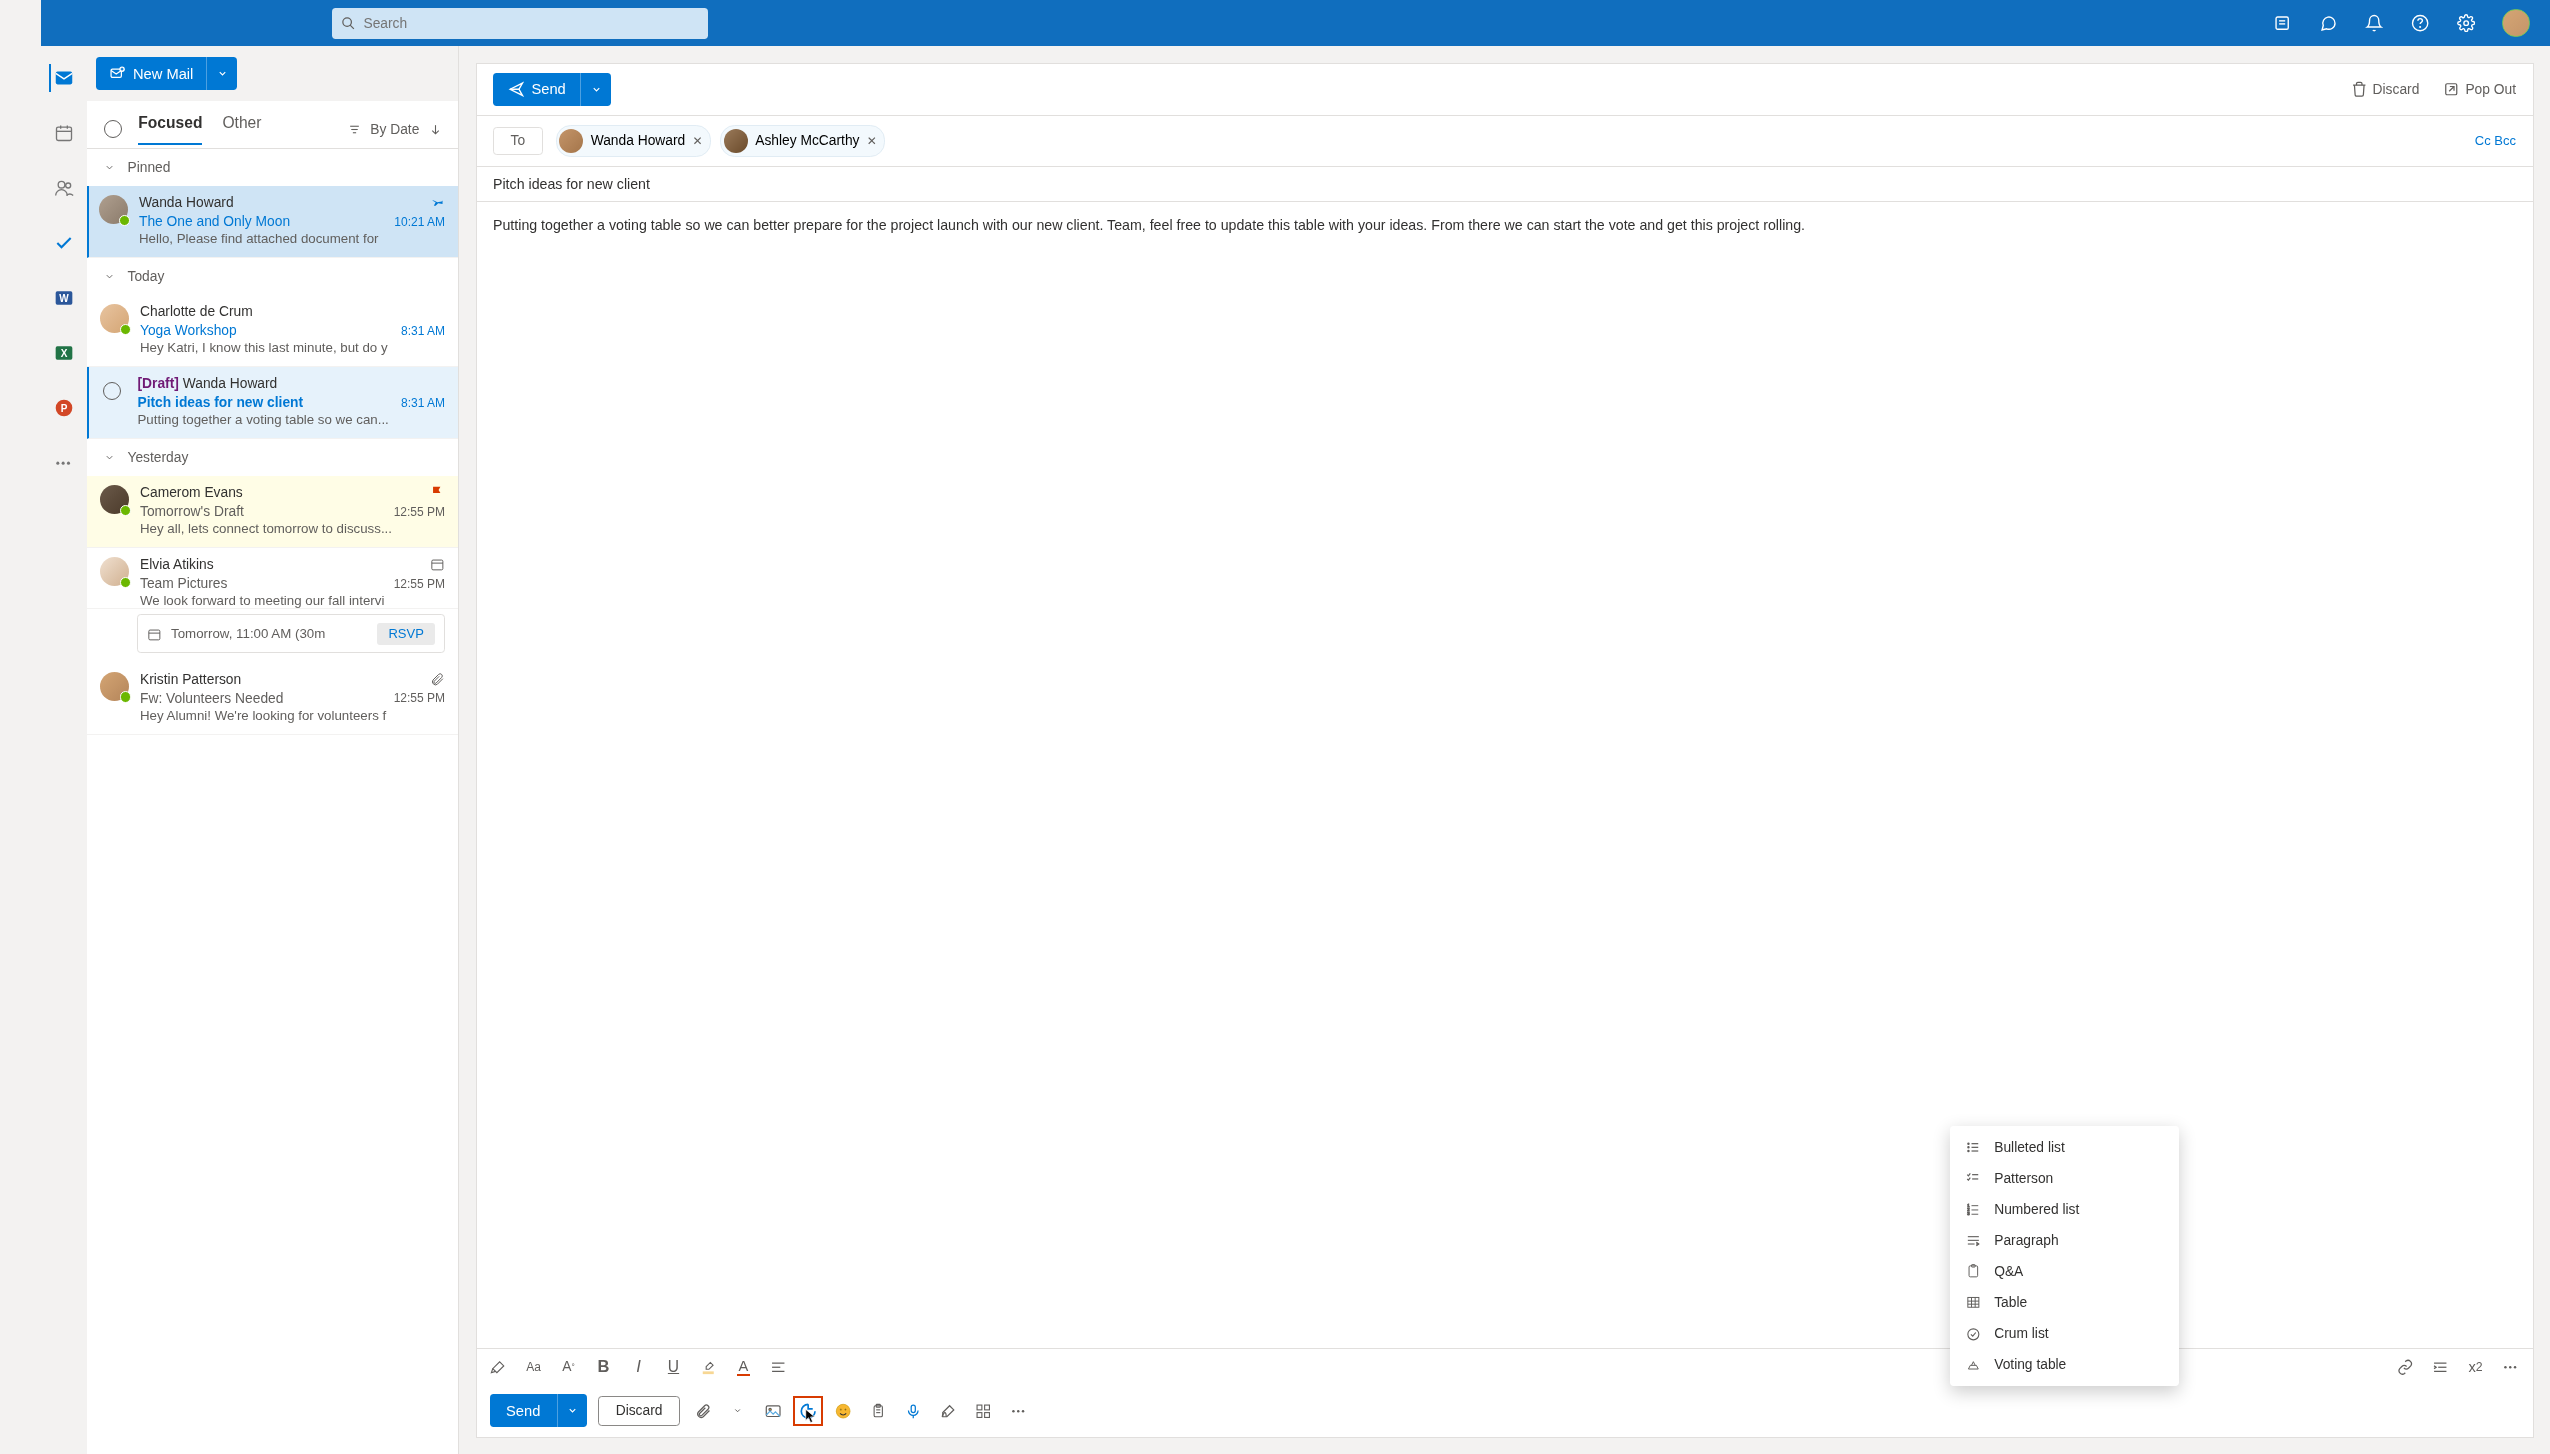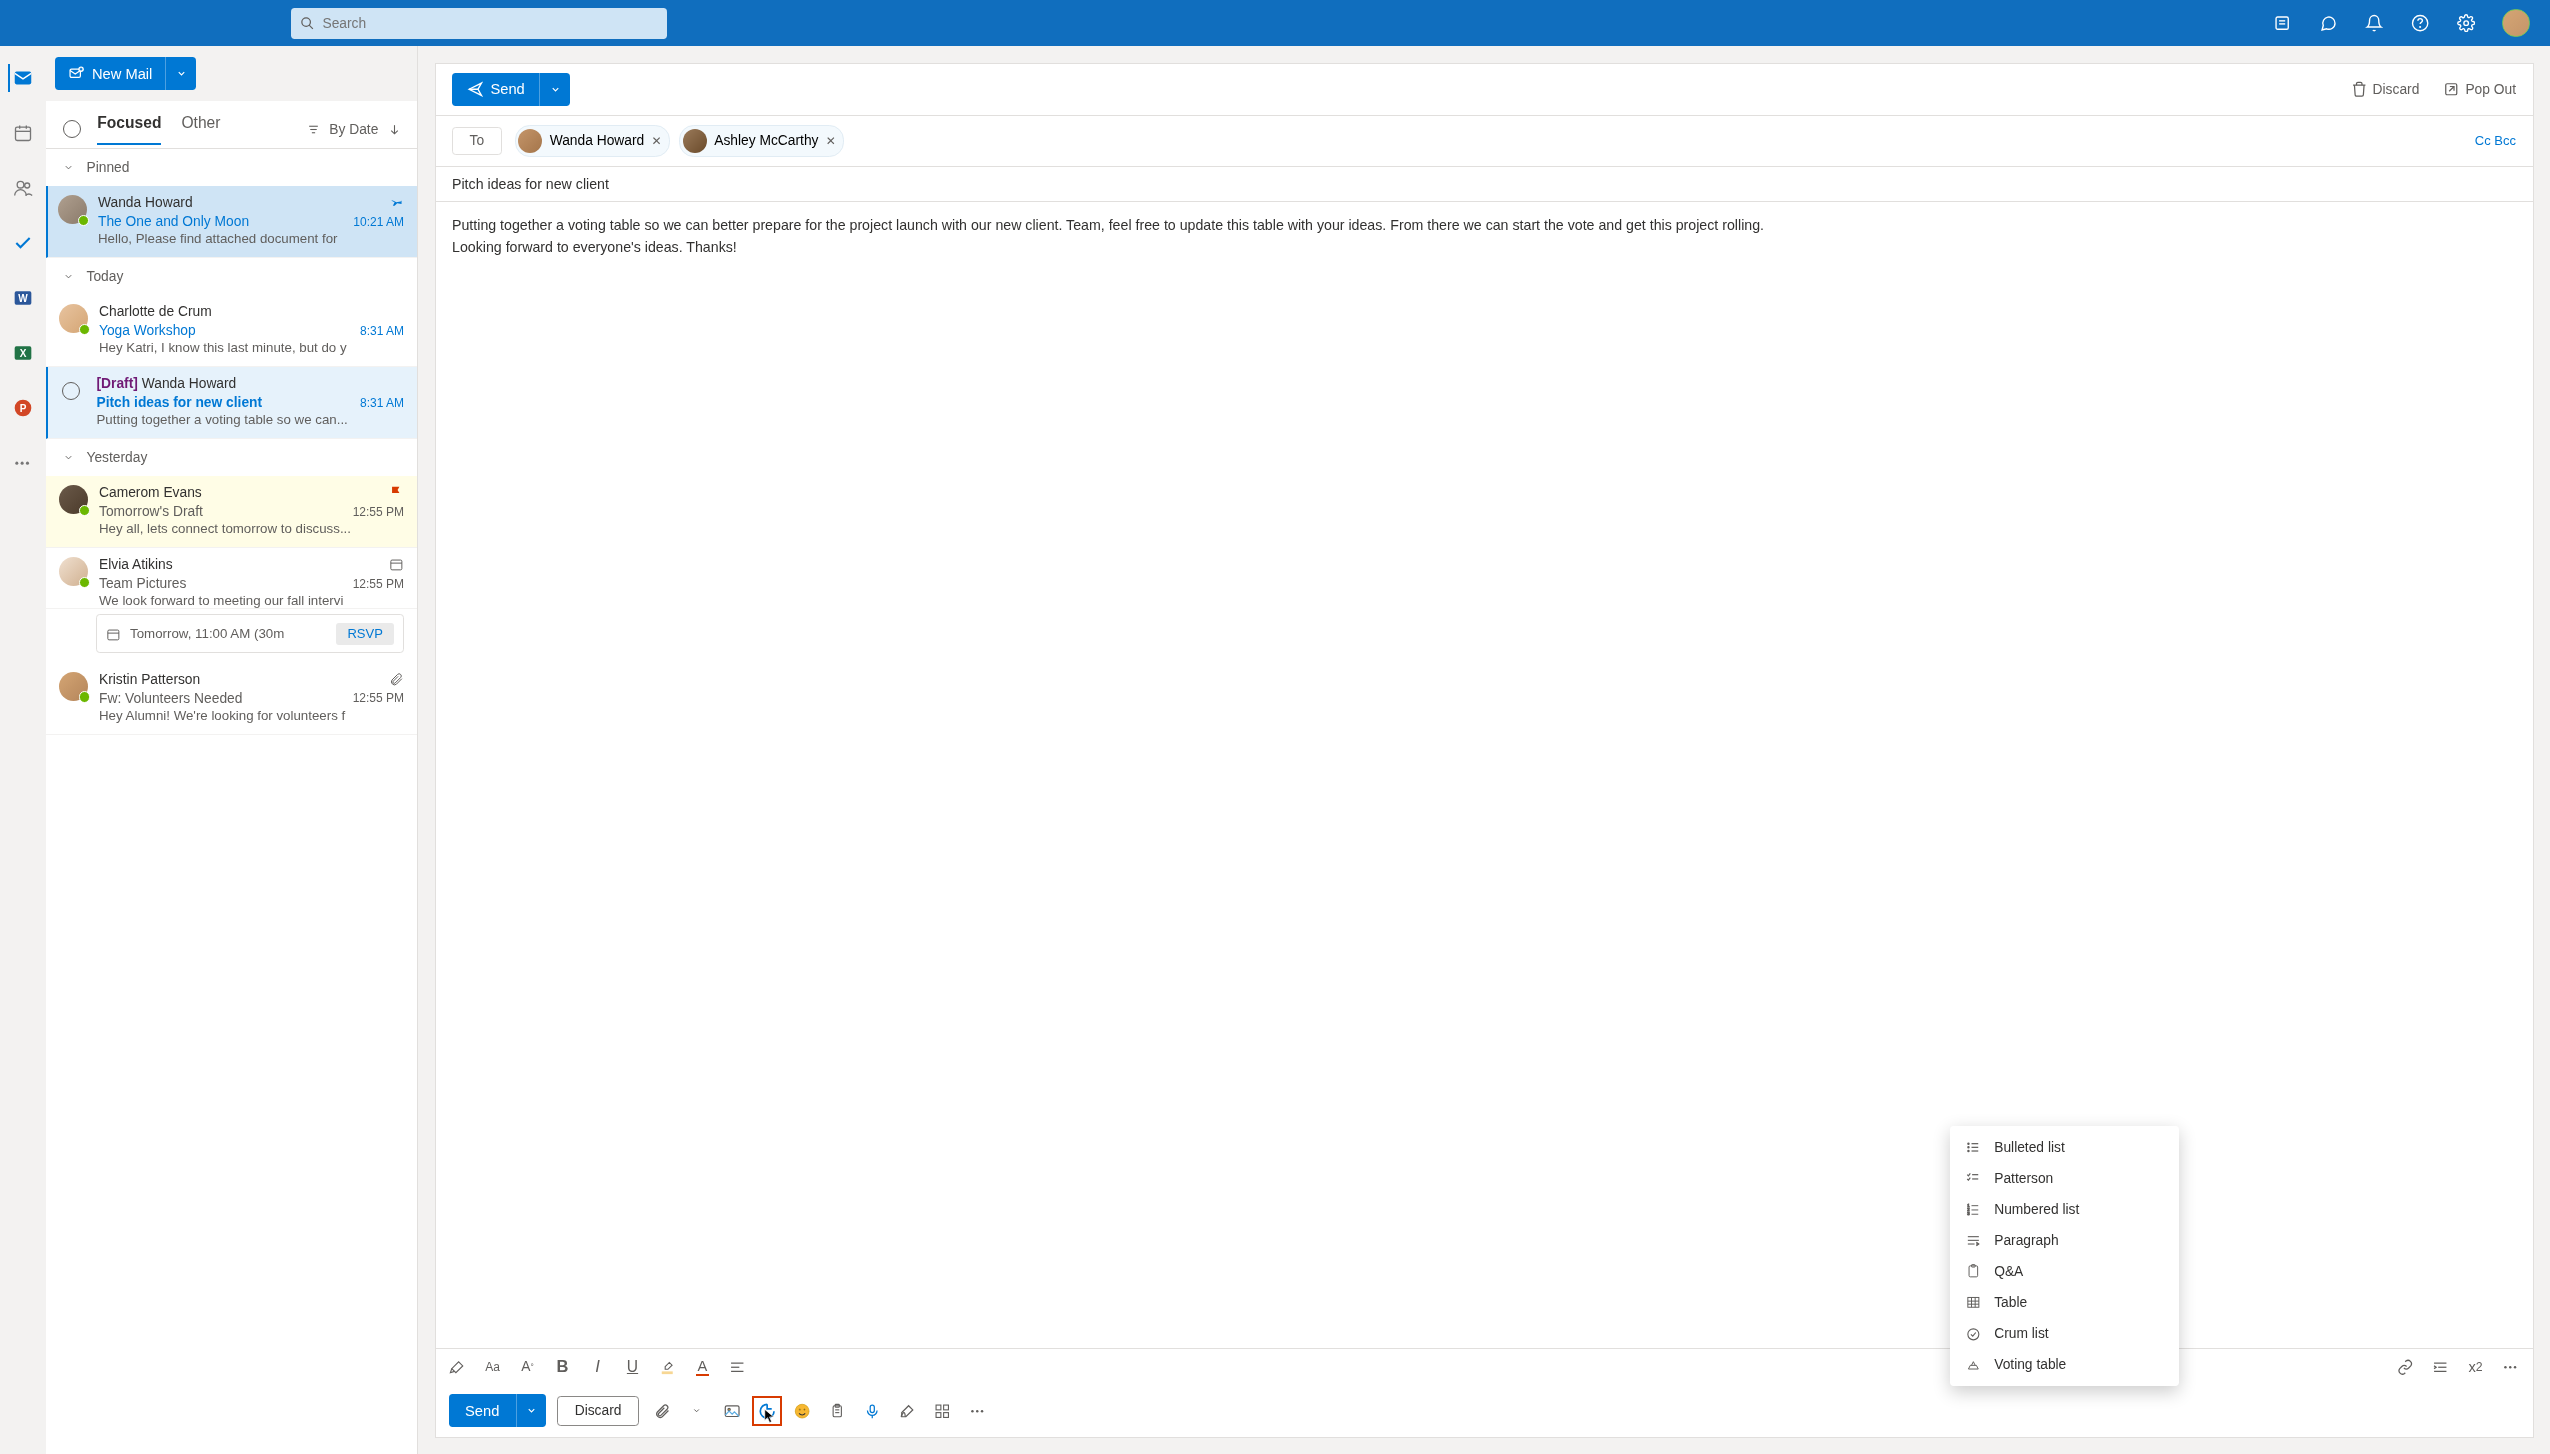--- a/index.html
+++ b/index.html
@@ -1,17 +1,17 @@
 <!DOCTYPE html>
 <html style="font-size:14.7px"><head>
 <meta charset="utf-8">
 <style>
 * { box-sizing: border-box; margin: 0; padding: 0; font-family: 'Segoe UI', Arial, sans-serif; }
 body { background: #f3f2f1; overflow: hidden; }
-.app { display: flex; flex-direction: column; height: 100vh; }
+.app { display: flex; flex-direction: column; height: 100vh; padding-left: 41px; }
 
 
 .header { background: #106ebe; height: 46px; display: flex; align-items: center; padding: 0 7.3px; }
 .header-left { width: 284px; }
 .search-box { width: 376px; height: 31px; background: #cfe4f5; border-radius: 3.7px; display: flex; align-items: center; padding: 0 9.2px; }
 .search-box input { border: none; background: transparent; outline: none; flex: 1; font-size: 13.8px; color: #605e5c; margin-left: 7.3px; }
 .header-right { margin-left: auto; display: flex; align-items: center; gap: 26px; padding-right: 13px; }
 .header-icon { color: #fff; width: 20px; height: 20px; display:flex; align-items:center; justify-content:center; cursor: pointer; }
 .avatar-sm { width: 27.5px; height: 27.5px; border-radius: 50%; background: linear-gradient(135deg,#d4a574,#c4956a); border: 1.8px solid #7ec855; cursor:pointer;}
 
@@ -450,21 +450,20 @@
           <div class="ccbcc">Cc Bcc</div>
         </div>
 
         <div class="subject-row">
           <input value="Pitch ideas for new client" style="">
         </div>
         <div class="compose-divider"></div>
 
         <div class="body-text">
           <div>Putting together a voting table so we can better prepare for the project launch with our new client. Team, feel free to update this table with your ideas. From there we can start the vote and get this project rolling.</div>
-          <div>Looking forward to everyone's ideas. Thanks!</div>
         </div>
 
         <div class="fmt-bar">
           <span class="fmt-btn">
               <svg width="16.5" height="16.5" viewBox="0 0 24 24" fill="none" stroke="#605e5c" stroke-width="1.6">
                 <path d="M4 14l6 6 10-10-6-6z"></path>
                 <path d="M4 14l-2 6 6-2"></path>
               </svg>
             </span>
           <span class="fmt-btn" style="font-size:12px;">Aa</span>

